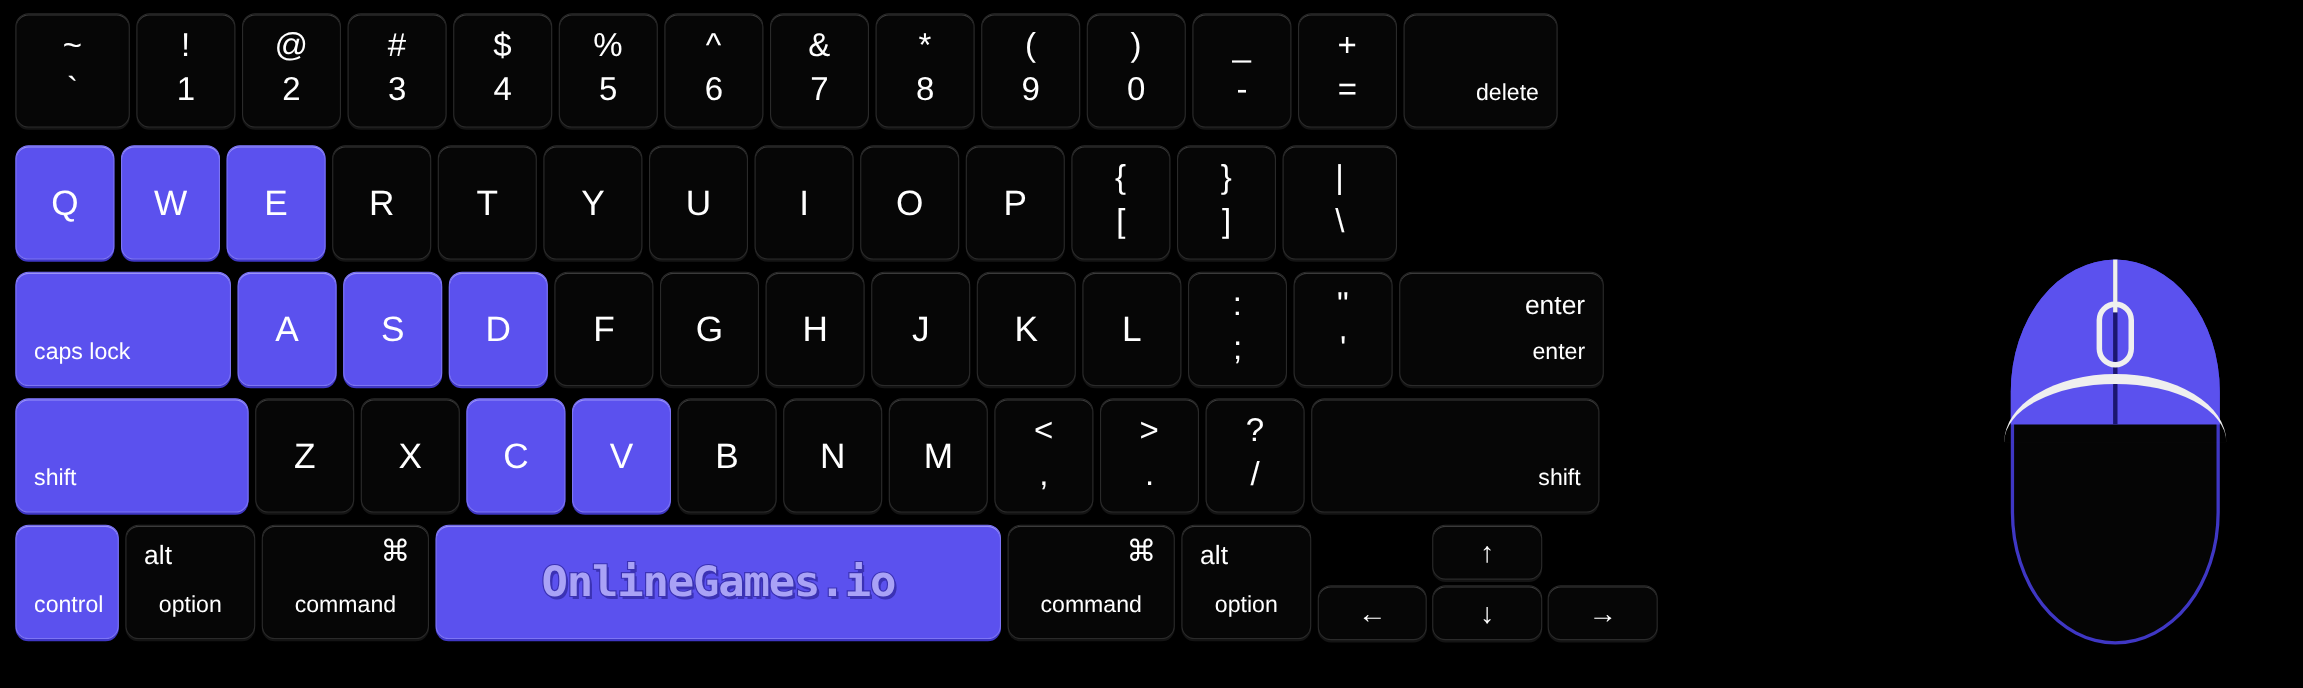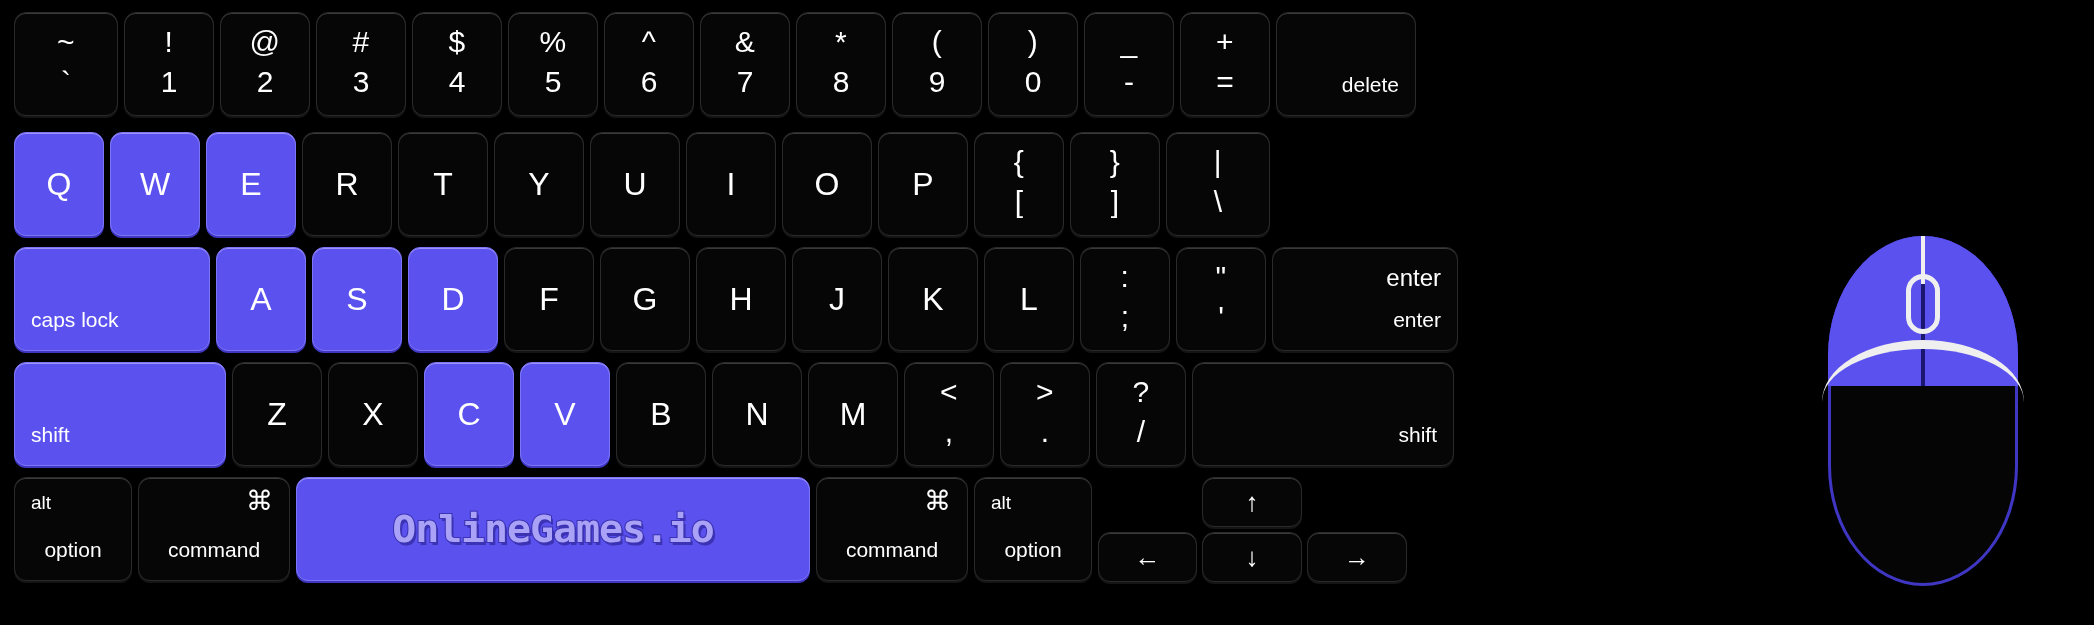--- a/index.html
+++ b/index.html
@@ -74,21 +74,21 @@
     position:absolute; right:16px; bottom:18px;
     font-size:21px; font-weight:400;
   }
   .lg-tr{
     position:absolute; right:16px; top:16px;
     font-size:24px; font-weight:400;
   }
   
   .lg-tl{
     position:absolute; left:16px; top:14px;
-    font-size:19px; font-weight:400;
+    font-size:24px; font-weight:400;
   }
   .lg-tr-sym{
     position:absolute; right:16px; top:10px;
     font-size:27px; font-weight:400; line-height:1;
   }
   .lg-bc{
     position:absolute; left:0; right:0; bottom:18px;
     text-align:center; font-size:21px; font-weight:400;
   }
   .lg-arrow{
@@ -364,20 +364,23 @@
         <div class="key" style="width: 90px;">
           <span class="lg-top">?</span>
           <span class="lg-bot">/</span>
         </div>
         <div class="key" style="width: 262px;">
           <span class="lg-br">shift</span>
         </div>
       </div>
 
     <div class="krow row-bot" id="row-bottom">
+        <div class="key on" style="width: 94px;">
+          <span class="lg-bl">control</span>
+        </div>
         <div class="key" style="width: 118px;">
           <span class="lg-tl">alt</span>
           <span class="lg-bc">option</span>
         </div>
         <div class="key" style="width: 152px;">
           <span class="lg-tr-sym">⌘</span>
           <span class="lg-bc">command</span>
         </div>
         <div class="key on" id="spacebar" style="width: 514px;">
           <span class="logo">OnlineGames.io</span>

